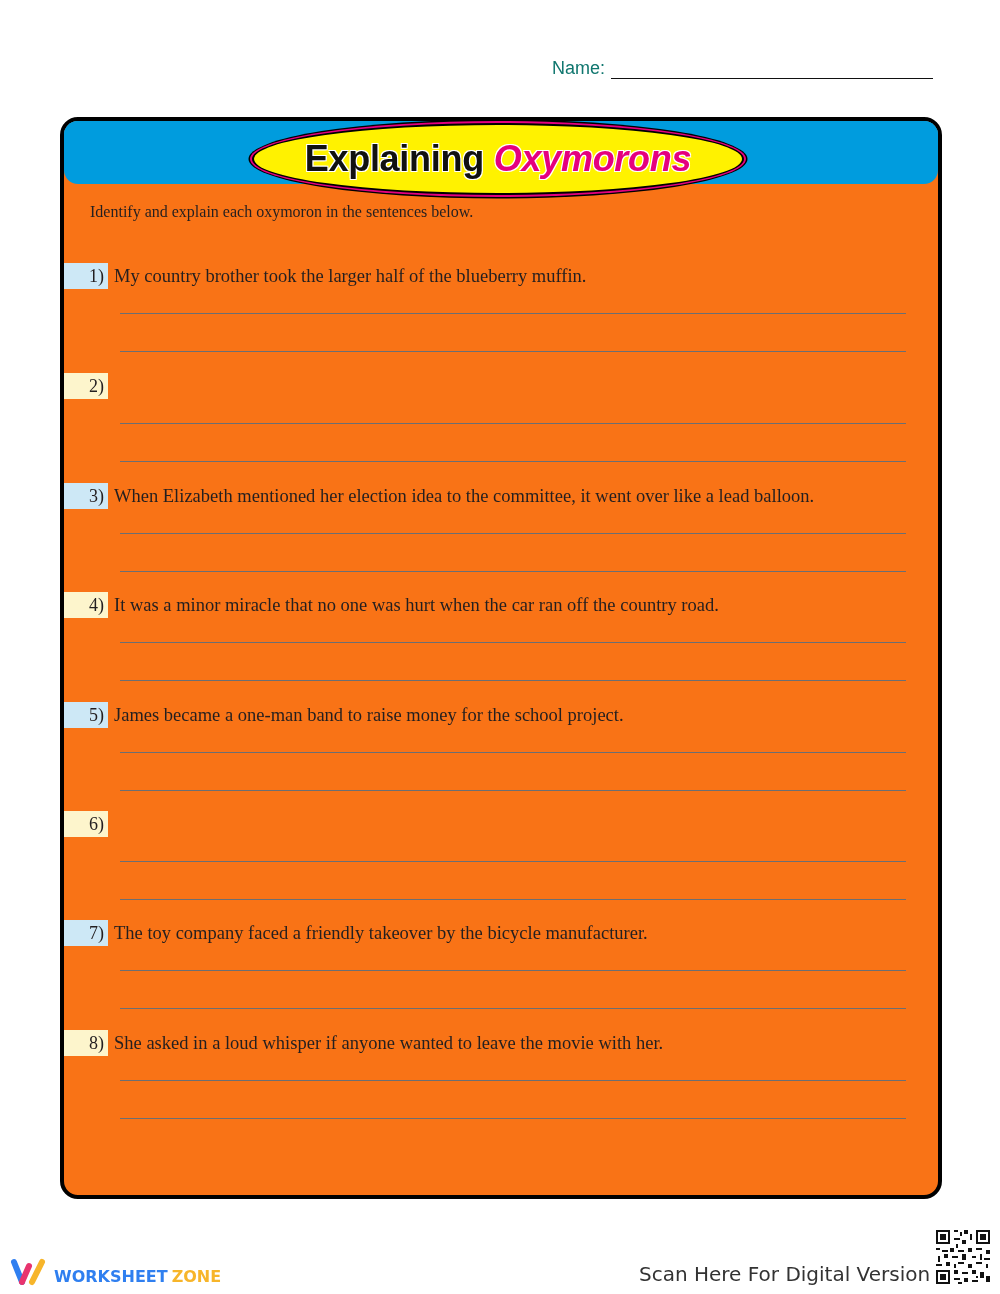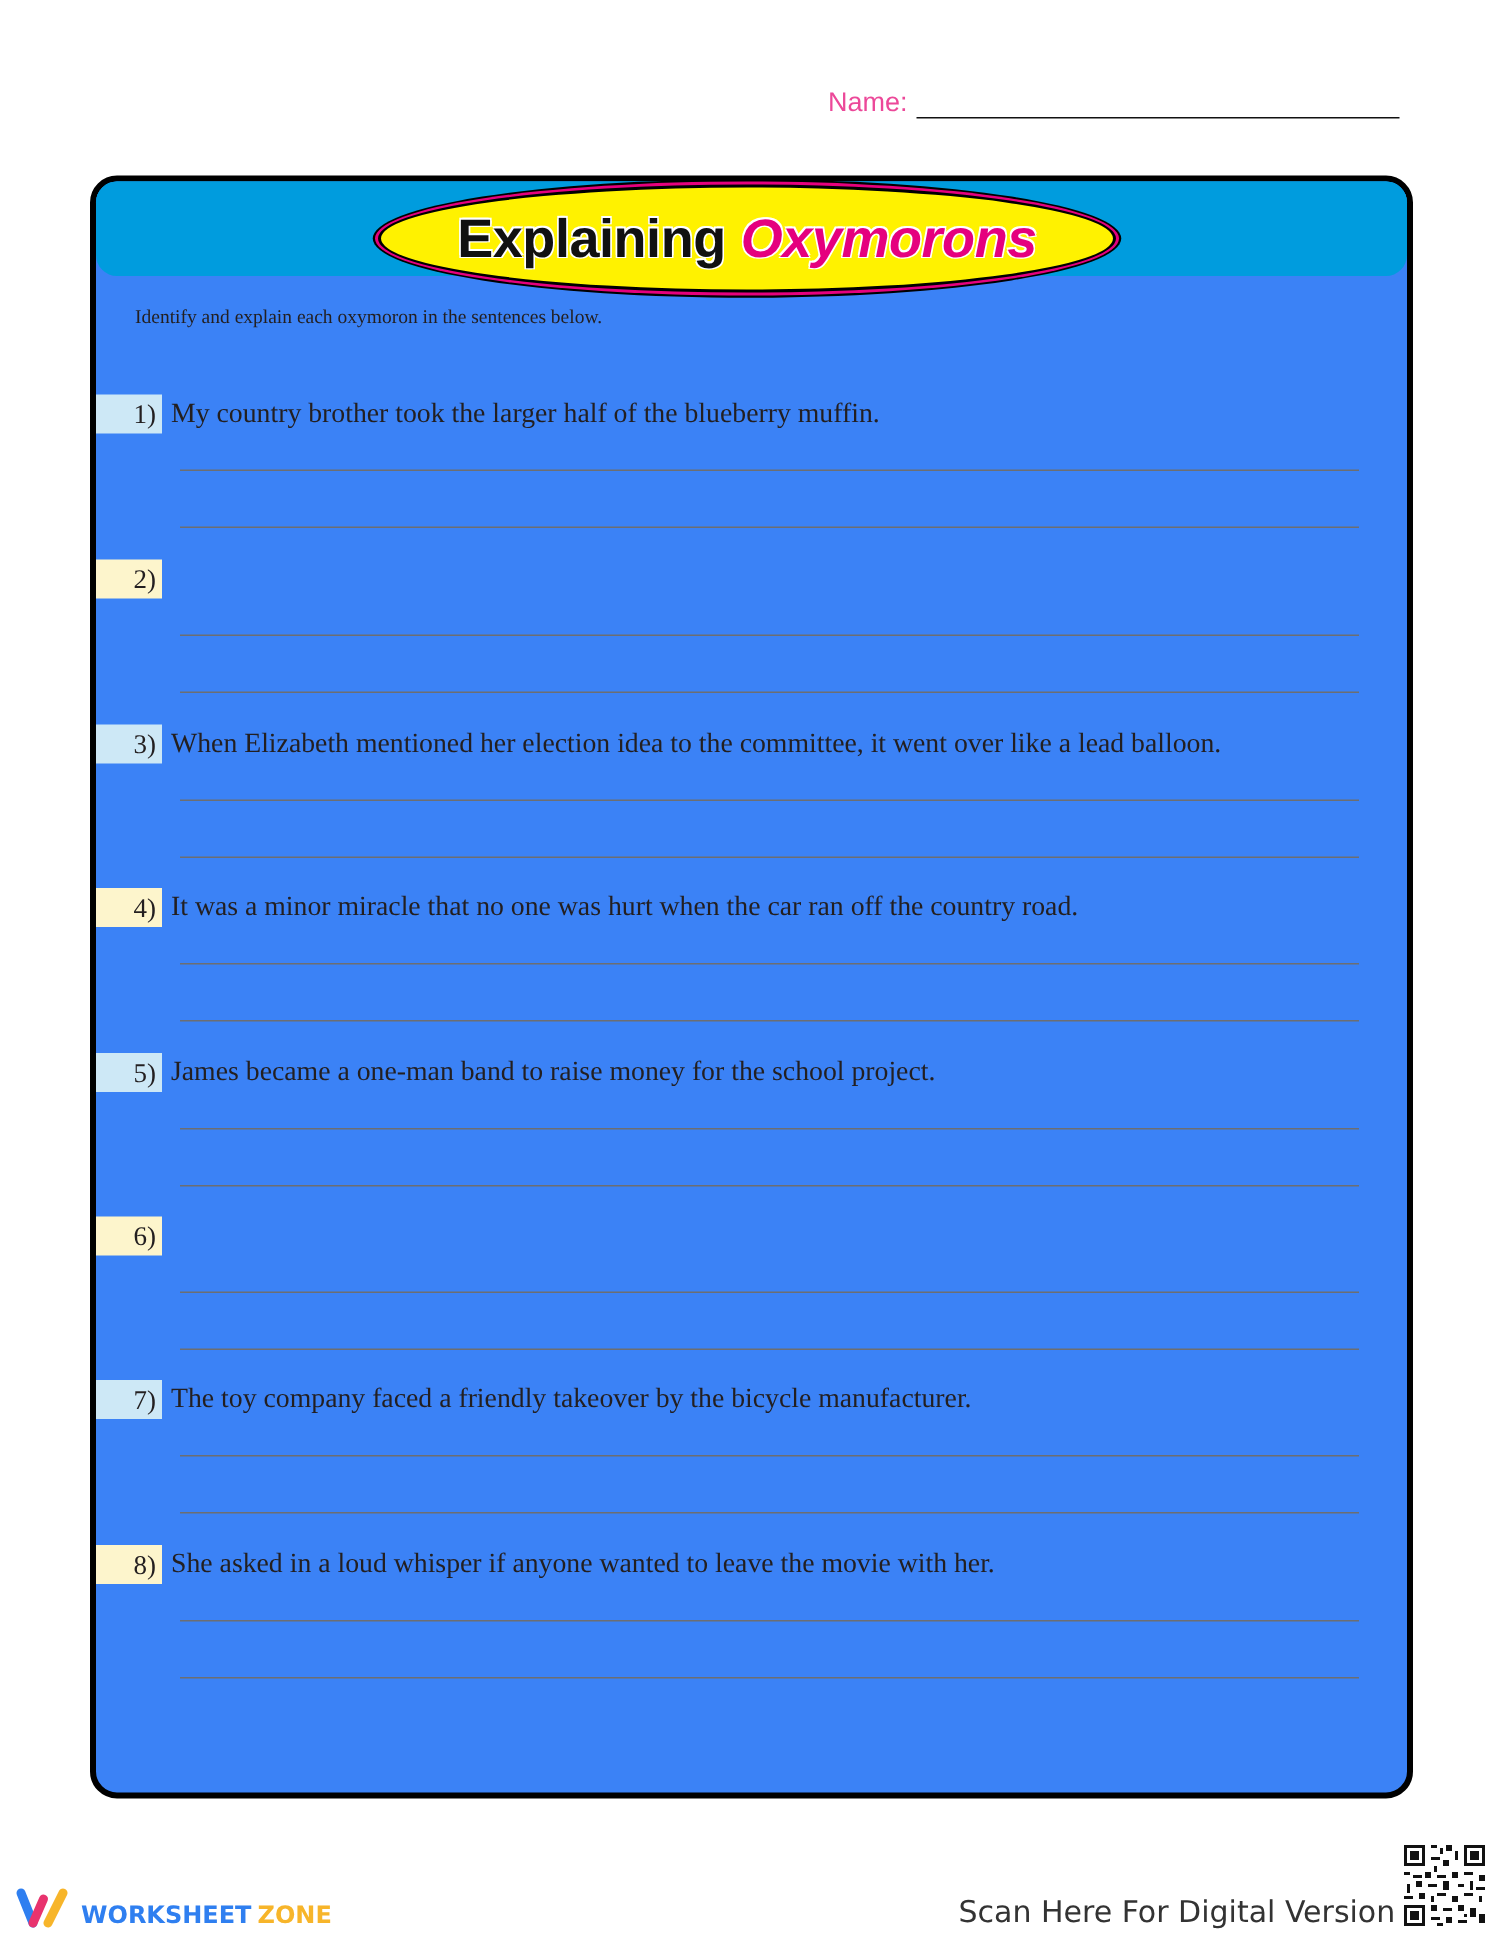--- a/index.html
+++ b/index.html
@@ -1,38 +1,38 @@
 <!DOCTYPE html>
 <html><head>
 <meta charset="utf-8">
 <style>
   html, body { margin: 0; padding: 0; background: #ffffff; }
   body { width: 1000px; height: 1294px; position: relative; overflow: hidden;
          font-family: "Liberation Serif", "DejaVu Serif", serif; color: #231f20; }
 
   .name-row { position: absolute; left: 552px; top: 58px; font-family: "Liberation Sans", sans-serif;
-              font-size: 18px; color: #ec4899; display: flex; align-items: flex-end; }
+              font-size: 18px; color: #0f766e; display: flex; align-items: flex-end; }
   .name-line { display: inline-block; width: 322px; border-bottom: 1.5px solid #111; margin-left: 6px; height: 20px; }
 
   .card { position: absolute; left: 60px; top: 117px; width: 874px; height: 1074px;
-          border: 4px solid #000; border-radius: 18px; background: #3b82f6; box-sizing: content-box; }
+          border: 4px solid #000; border-radius: 18px; background: #f97316; box-sizing: content-box; }
   .banner { position: absolute; left: 0; top: 0; width: 874px; height: 63px; background: #009cde;
             border-radius: 14px 14px 14px 14px; }
   .banner-cover { position:absolute; left:0; top:0; width:874px; height:20px; background:#009cde; border-radius:14px 14px 0 0;}
 
   .title-oval { position: absolute; left: 188px; top: 2px; width: 488px; height: 68px; border-radius: 50%;
                 background: #fff200; border: 2px solid #000; box-shadow: 0 0 0 2px #e5007e, 0 0 0 3.5px #000; 
                 display: flex; align-items: center; justify-content: center; }
   .title { font-family: "Liberation Sans", sans-serif; font-weight: bold; font-size: 36px; letter-spacing: -0.3px;
            white-space: nowrap; }
   .title-a { color: #111; text-shadow: 1px 1px 0 #fff, -1px -1px 0 #fff, 1px -1px 0 #fff, -1px 1px 0 #fff; }
   .title-b { color: #e5007e; font-style: italic; margin-left: 10px;
              text-shadow: 1px 1px 0 #fff, -1px -1px 0 #fff, 1px -1px 0 #fff, -1px 1px 0 #fff; }
 
-  .instructions { position: absolute; left: 26px; top: 82px; font-size: 13px; color: #231f20; }
+  .instructions { position: absolute; left: 26px; top: 82px; font-size: 16px; color: #231f20; }
 
   .question { position: absolute; left: 0; width: 874px; }
   .q-row { display: flex; align-items: center; height: 26px; }
   .q-num { width: 44px; height: 26px; box-sizing: border-box; text-align: right; padding-right: 4px;
            font-size: 18px; line-height: 26px; color: #231f20; }
   .q-num.blue { background: #cde8f6; }
   .q-num.yellow { background: #fdf5cc; }
   .q-text { font-size: 18.5px; margin-left: 6px; white-space: nowrap; line-height: 26px; }
   .answer-line { position: absolute; left: 56px; width: 786px; border-bottom: 1.5px solid #6d6e71; height: 0; }
 

